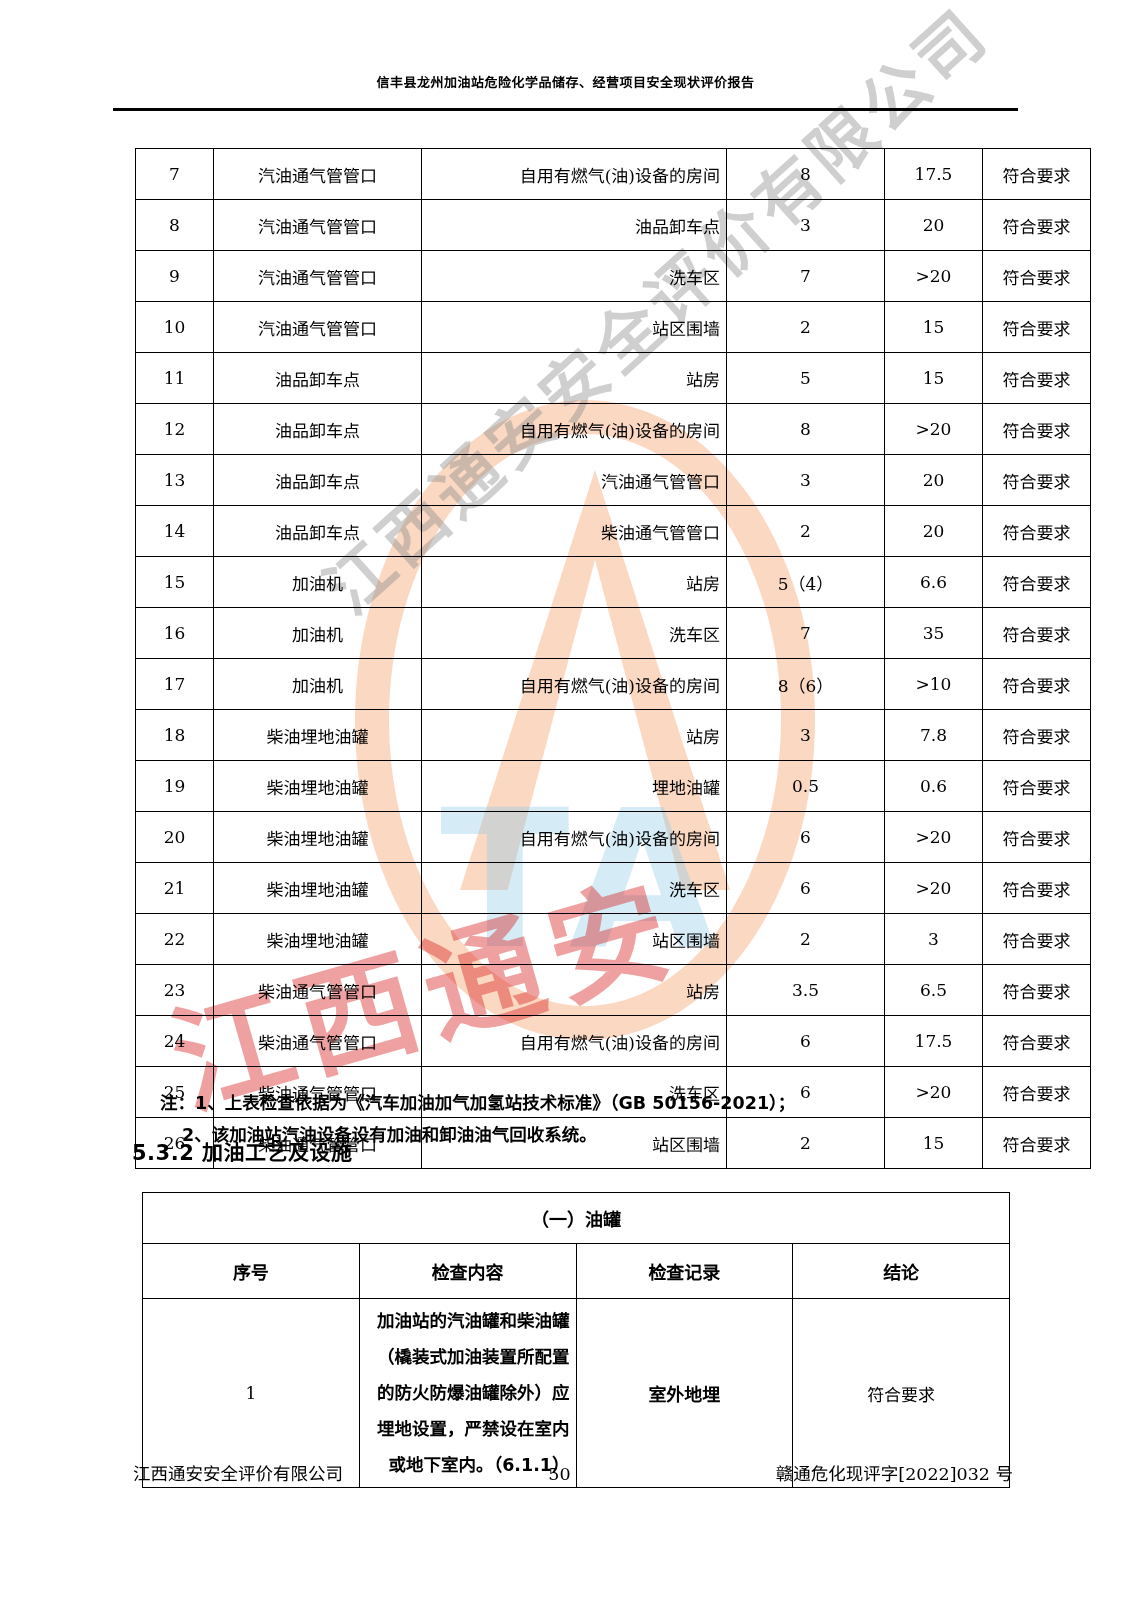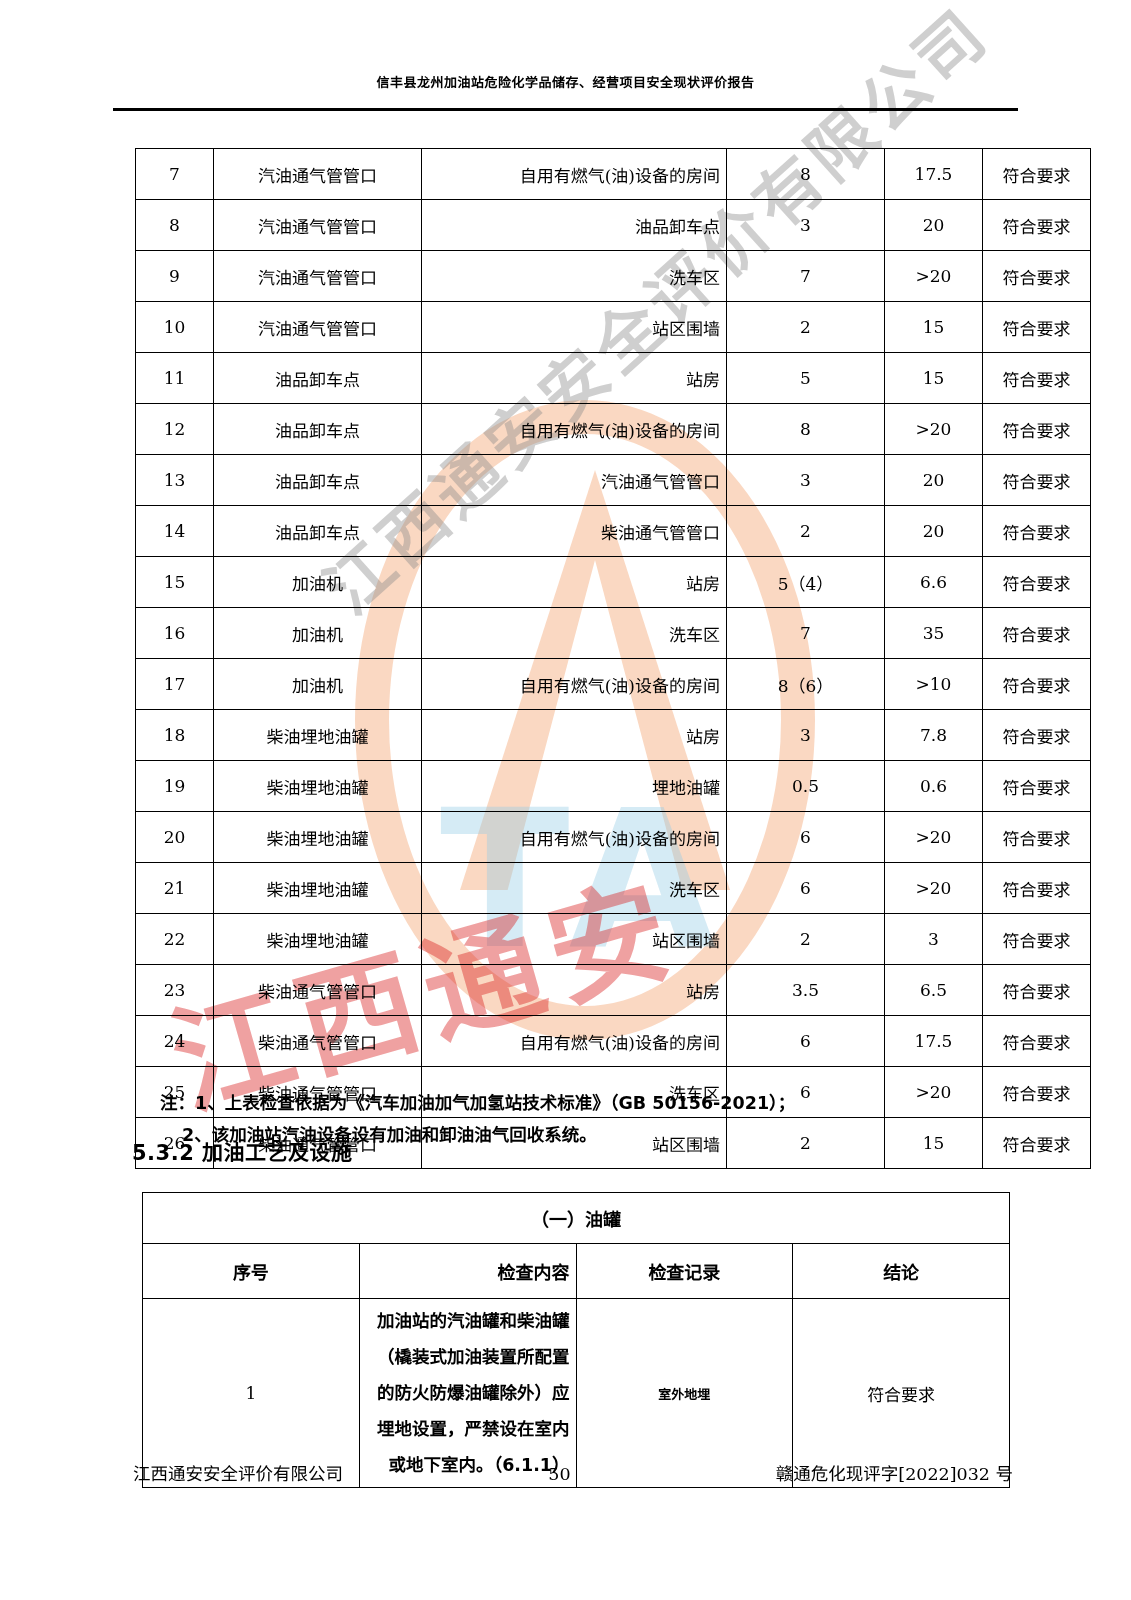--- a/index.html
+++ b/index.html
@@ -206,21 +206,21 @@
   .tbl-tank .item-text {
     font-family: "DejaVu Sans", "Liberation Sans", sans-serif;
     font-weight: 700;
     font-size: 17.5px;
     line-height: 36px;
     display: block;
   }
   .tbl-tank td.c-record .rec-text {
     font-family: Liberation Sans, sans-serif;
     font-weight: 700;
-    font-size: 13px;
+    font-size: 18px;
   }
 
   
   .doc-footer {
     position: absolute;
     left: 133px;
     top: 1460px;
     width: 880px;
     display: flex;
     align-items: baseline;
@@ -424,21 +424,21 @@
 
     <div class="section-heading">5.3.2 加油工艺及设施</div>
 
     <table class="tbl-tank">
       <tbody>
         <tr>
           <td class="tank-group-title" colspan="4">（一）油罐</td>
         </tr>
         <tr>
           <td class="th c-no">序号</td>
-          <td class="th c-item" style="text-align:right;">检查内容</td>
+          <td class="th c-item" style="text-align:center;">检查内容</td>
           <td class="th c-record">检查记录</td>
           <td class="th c-concl">结论</td>
         </tr>
         <tr>
           <td class="c-no body-row">1</td>
           <td class="c-item body-row">
             <span class="item-text">加油站的汽油罐和柴油罐（橇装式加油装置所配置的防火防爆油罐除外）应埋地设置，严禁设在室内或地下室内。（6.1.1）</span>
           </td>
           <td class="c-record body-row">
             <span class="rec-text">室外地埋</span>

